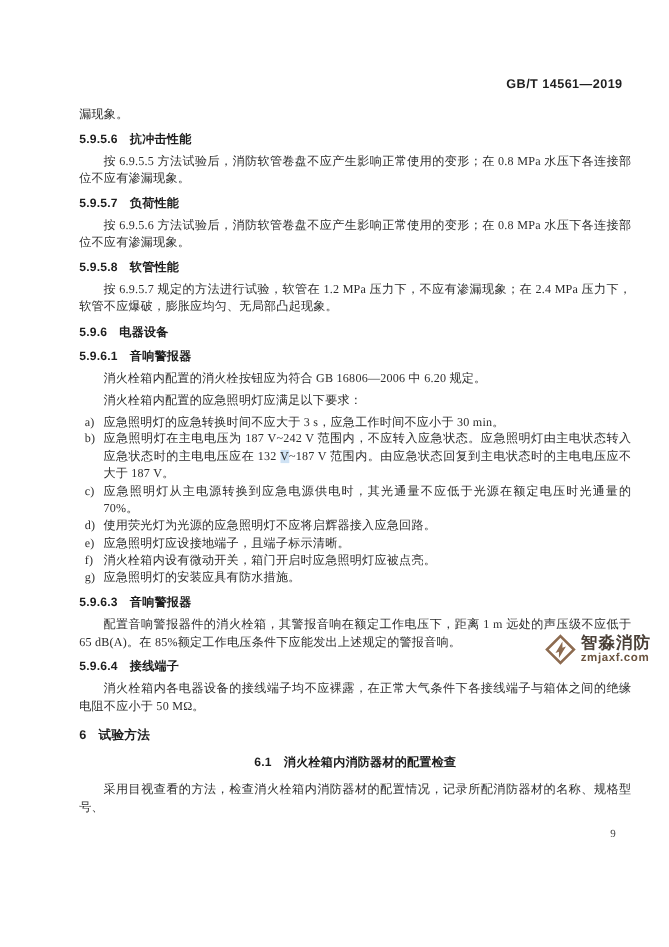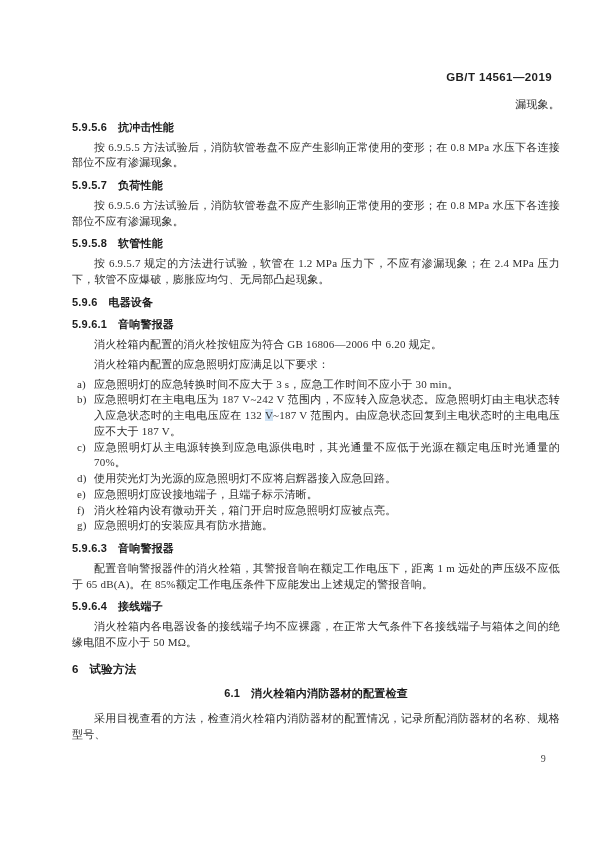--- a/index.html
+++ b/index.html
@@ -3,30 +3,30 @@
 <meta charset="utf-8">
 <style>
   html, body { margin:0; padding:0; }
   body {
     width:608px; height:861px; background:#ffffff; position:relative;
     font-family:"Liberation Serif","DejaVu Serif",serif;
     color:#2d2d2d; overflow:hidden;
   }
   .page {
     position:absolute; left:0; top:0; width:608px; height:610px;
-    padding:70px 48px 0 72px; box-sizing:border-box;
+    padding:70px 34px 0 72px; box-sizing:border-box;
     font-size:11px; line-height:15.75px; letter-spacing:0.2px;
   }
   .running-header {
     text-align:right; font-family:"Liberation Sans","DejaVu Sans",sans-serif;
     font-weight:bold; font-size:11.5px; color:#1f1f1f;
     height:14px; line-height:14px; padding-right:8px; letter-spacing:0.4px;
   }
   p { margin:0; }
-  .cont { margin:13px 0 4px;text-align:right; }
+  .cont { margin:13px 0 4px; }
   .para { margin:4px 0; text-indent:22px; text-align:justify; }
   .h3, .h2, .h1 {
     font-family:"Liberation Sans","DejaVu Sans",sans-serif;
     font-weight:bold; font-size:11px; color:#1c1c1c; margin:7px 0 4px;
     letter-spacing:0.2px;
   }
   .h1 { margin:11px 0 4px; font-size:11.5px; }
   .h2 { margin:9px 0 9px;text-align:center; }
   .hnum { margin-right:11px; }
   .list { margin:0; }
@@ -138,14 +138,26 @@
     <span class="hnum">6</span><span>试验方法</span>
   </div>
 
   <div class="h2">
     <span class="hnum">6.1</span><span>消火栓箱内消防器材的配置检查</span>
   </div>
   <p class="para">采用目视查看的方法，检查消火栓箱内消防器材的配置情况，记录所配消防器材的名称、规格型号、</p>
 
   <div class="pageno">9</div>
 
+  <div class="watermark">
+    <span class="wicon">
+      <svg width="29" height="29" viewBox="0 0 32 32" aria-hidden="true">
+        <path d="M16 2.5 L29.5 16 L16 29.5 L2.5 16 Z" fill="none" stroke="#8d6b50" stroke-width="2.6"></path>
+        <path d="M11 19.5 L18 8 L18 14.2 L21.5 13 L14.5 24.5 L14.5 18.2 Z" fill="#8d6b50"></path>
+      </svg>
+    </span>
+    <span class="wtext">
+      <span class="wname">智淼消防</span>
+      <span class="wurl">zmjaxf.com</span>
+    </span>
+  </div>
 
 </div>
 
 </body></html>

